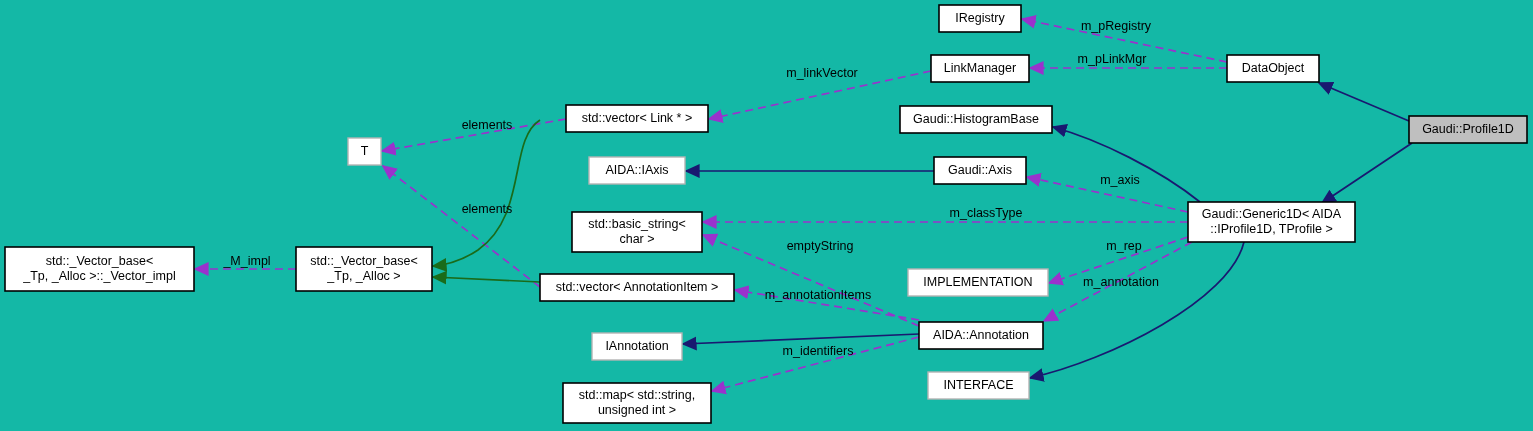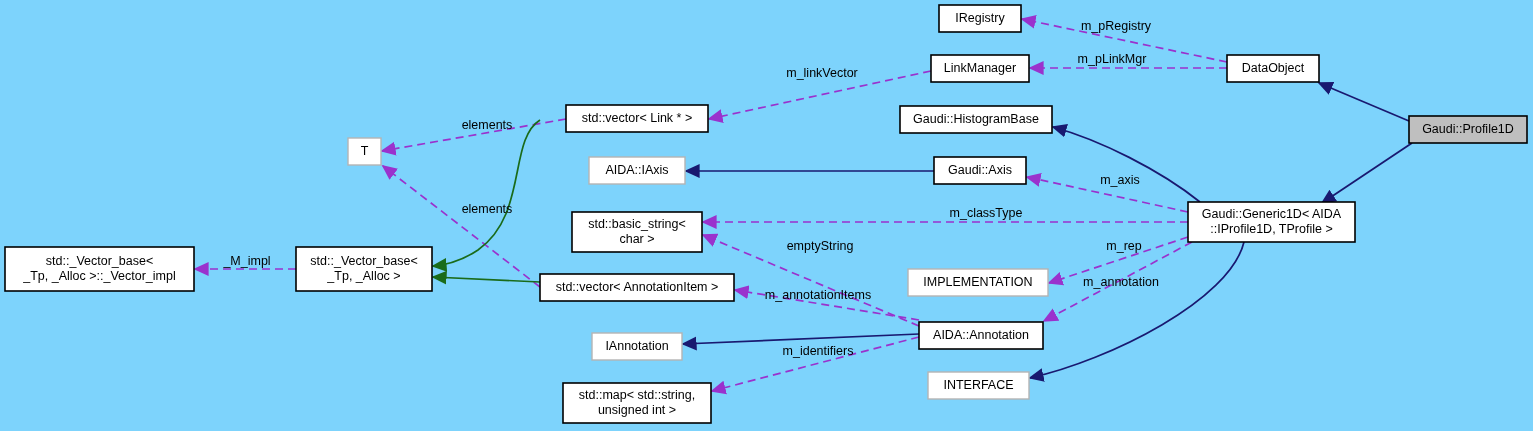--- a/index.html
+++ b/index.html
@@ -4,21 +4,21 @@
 <style>
   html, body {
     margin: 0;
     padding: 0;
     background: #ffffff;
   }
   #diagram-root {
     position: relative;
     width: 1533px;
     height: 431px;
-    background: #7dd3fc;
+    background: #14b8a6;
     font-family: "Liberation Sans", sans-serif;
     overflow: hidden;
   }
   svg#uml-canvas {
     position: absolute;
     left: 0;
     top: 0;
     width: 1533px;
     height: 431px;
     display: block;

